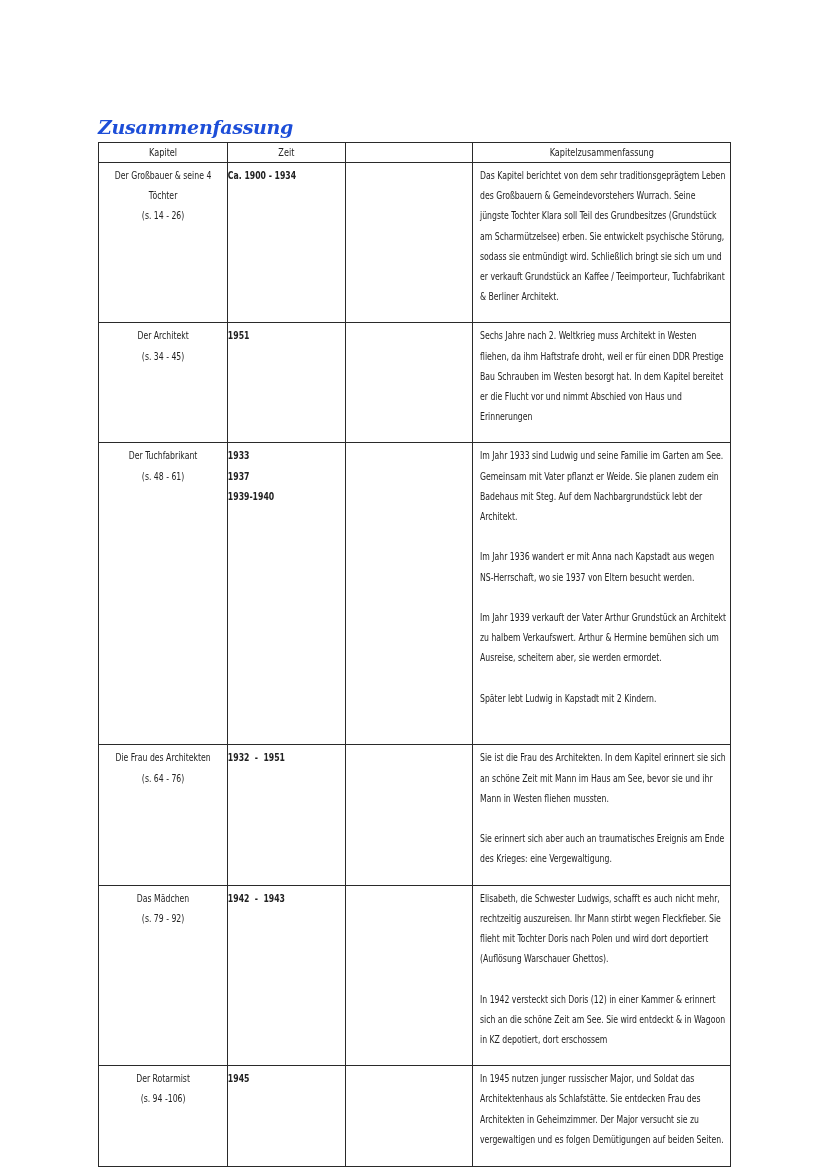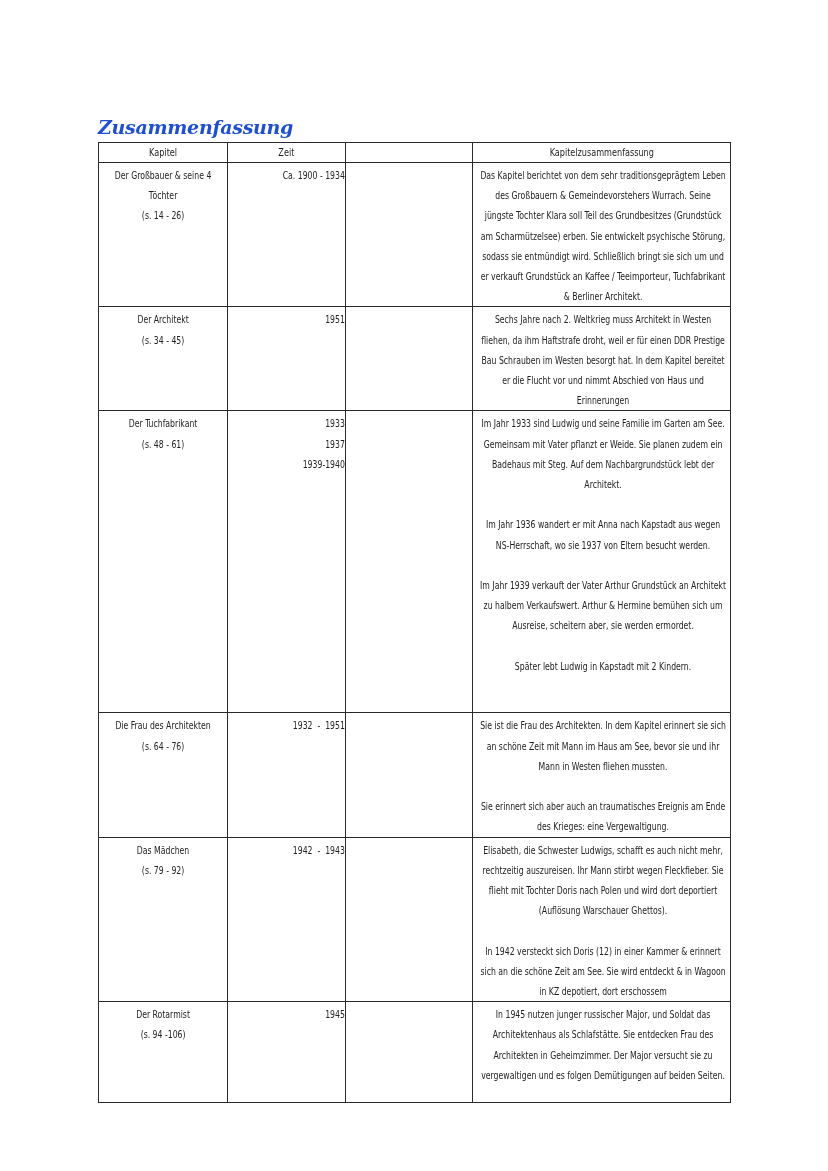--- a/index.html
+++ b/index.html
@@ -6,22 +6,22 @@
   body { width: 828px; height: 1171px; position: relative; overflow: hidden;
          font-family: "DejaVu Sans Condensed", "Liberation Sans Narrow", "DejaVu Sans", sans-serif; color: #222; }
   .title { position: absolute; left: 98px; top: 100px; font-family: "DejaVu Serif", serif;
            font-weight: bold; font-style: italic; font-size: 19px; color: #1d4ed8; letter-spacing: -0.3px; margin-top: 16px; }
   table { position: absolute; left: 98px; top: 142px; width: 632px; border-collapse: collapse; table-layout: fixed; }
   col.c1 { width: 129px; } col.c2 { width: 118px; } col.c3 { width: 127px; } col.c4 { width: 258px; }
   th, td { border: 1.3px solid #2a2a2a; vertical-align: top; padding: 0; }
   th { font-weight: normal; font-size: 11px; height: 19px; line-height: 19px; text-align: center; }
   td { font-size: 10.5px; line-height: 20.2px; }
   td.kap { text-align: center; padding-top: 2px; }
-  td.zeit { text-align: right; padding-top: 2px; }
-  td.sum { padding: 2px 4px 0 7px; text-align: center; transform-origin: left top; }
+  td.zeit { text-align: left; padding-top: 2px; font-weight: bold; }
+  td.sum { padding: 2px 4px 16px 7px; text-align: left; transform-origin: left top; }
   .sum p { margin: 0; }
   .sum p + p { margin-top: 20.2px; }
   .line { display: block; white-space: nowrap; }
   .narrow { display: inline-block; transform: scaleX(0.82); transform-origin: left top; white-space: normal; width: 122%; }
   .narrow-c { display: inline-block; transform: scaleX(0.82); transform-origin: center top; width: 122%; margin-left: -11%; }
 </style>
 </head>
 <body>
 
 <div class="title">Zusammenfassung</div>

